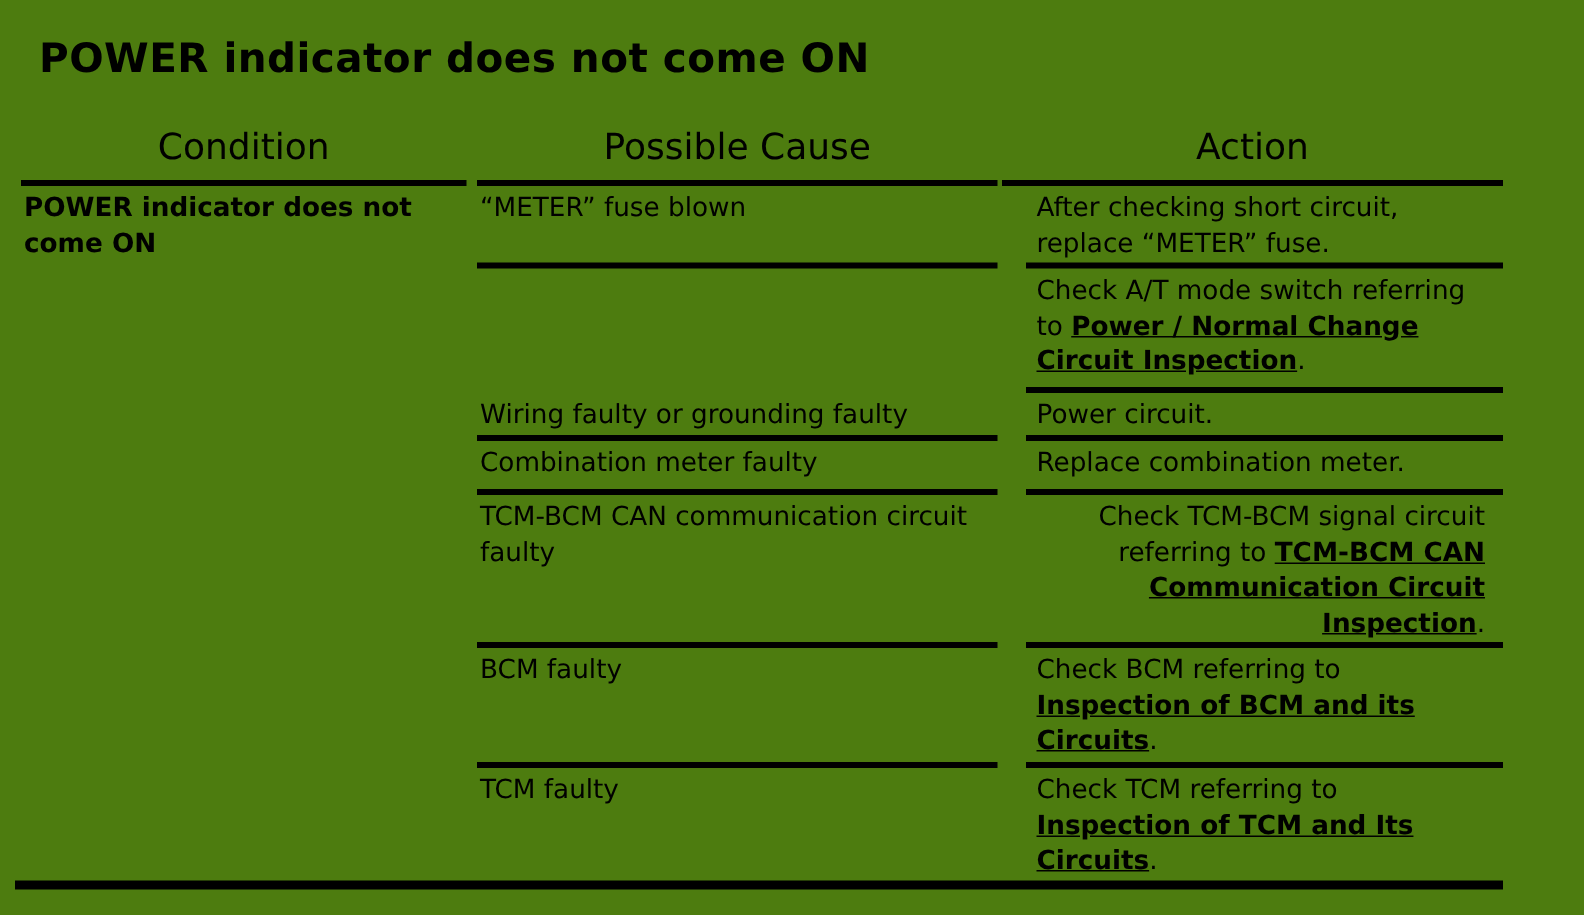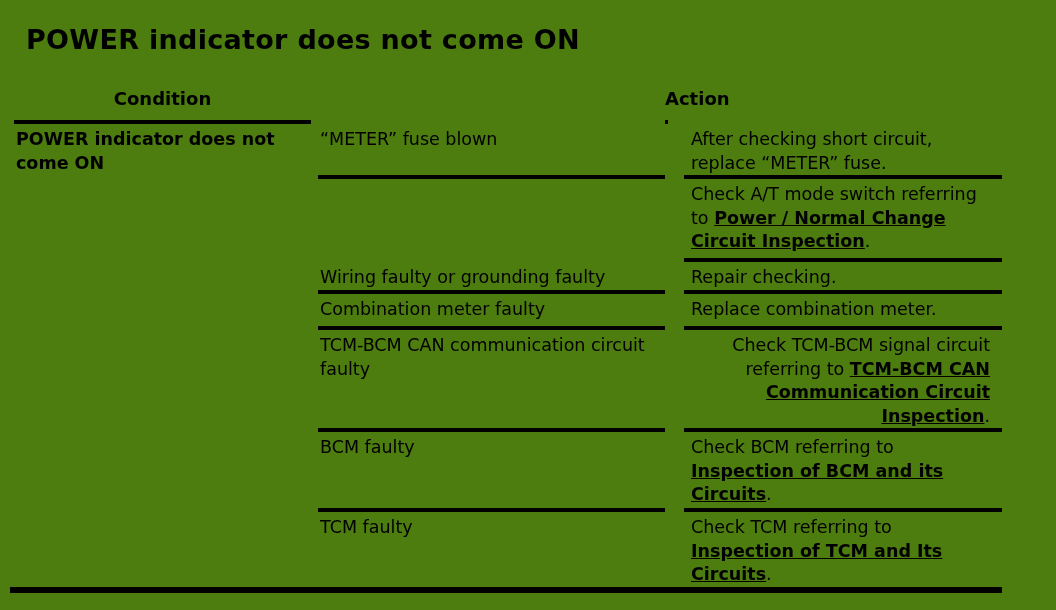--- a/index.html
+++ b/index.html
@@ -25,22 +25,22 @@
   }
   .ttable {
     margin-left: 14px;
     width: 988px;
   }
   .hrow, .brow {
     display: grid;
     grid-template-columns: 297px 7px 347px 3px 334px;
   }
   .hcell {
-    font-size: 18px;
-    font-weight: bold;
+    font-size: 24px;
+    font-weight: normal;
     line-height: 21px;
     text-align: center;
     padding-top: 32px;
     padding-bottom: 11px;
     border-bottom: 4px solid #000;
   }
   .gap {
     border-bottom: none;
   }
   .cond {
@@ -80,32 +80,33 @@
 </head>
 <body>
 
 <div class="page">
   <h1 class="title">POWER indicator does not come ON</h1>
 
   <div class="ttable">
     <div class="hrow">
       <div class="hcell">Condition</div>
       <div class="gap"></div>
+      <div class="hcell">Possible Cause</div>
       <div class="gap"></div>
       <div class="hcell">Action</div>
     </div>
 
     <div class="brow" id="table-body">
       <div class="cond">POWER indicator does not come ON</div>
 
     <div class="cell cause rb" style="grid-area: 1 / 3; min-height: 53px;">“METER” fuse blown</div>
         <div class="cell action rb" style="grid-area: 1 / 5; min-height: 53px;"><span>After checking short circuit, replace “METER” fuse.</span></div>
         <div class="cell action rb" style="grid-area: 2 / 5; min-height: 83px;"><span>Check A/T mode switch referring to </span><span class="link">Power / Normal Change Circuit Inspection</span><span>.</span></div>
         <div class="cell cause rb" style="grid-area: 3 / 3; min-height: 32px;">Wiring faulty or grounding faulty</div>
-        <div class="cell action rb" style="grid-area: 3 / 5; min-height: 32px;"><span>Repair checking.</span></div>
+        <div class="cell action rb" style="grid-area: 3 / 5; min-height: 32px;"><span>Power circuit.</span></div>
         <div class="cell cause rb" style="grid-area: 4 / 3; min-height: 36px;">Combination meter faulty</div>
         <div class="cell action rb" style="grid-area: 4 / 5; min-height: 36px;"><span>Replace combination meter.</span></div>
         <div class="cell cause rb" style="grid-area: 5 / 3; min-height: 102px;">TCM-BCM CAN communication circuit faulty</div>
         <div class="cell action rb" style="grid-area: 5 / 5; min-height: 102px; text-align: right;"><span>Check TCM-BCM signal circuit referring to </span><span class="link">TCM-BCM CAN Communication Circuit Inspection</span><span>.</span></div>
         <div class="cell cause rb" style="grid-area: 6 / 3; min-height: 80px;">BCM faulty</div>
         <div class="cell action rb" style="grid-area: 6 / 5; min-height: 80px;"><span>Check BCM referring to </span><span class="link">Inspection of BCM and its Circuits</span><span>.</span></div>
         <div class="cell cause" style="grid-area: 7 / 3; min-height: 74px;">TCM faulty</div>
         <div class="cell action" style="grid-area: 7 / 5; min-height: 74px;"><span>Check TCM referring to </span><span class="link">Inspection of TCM and Its Circuits</span><span>.</span></div>
       </div>
 

